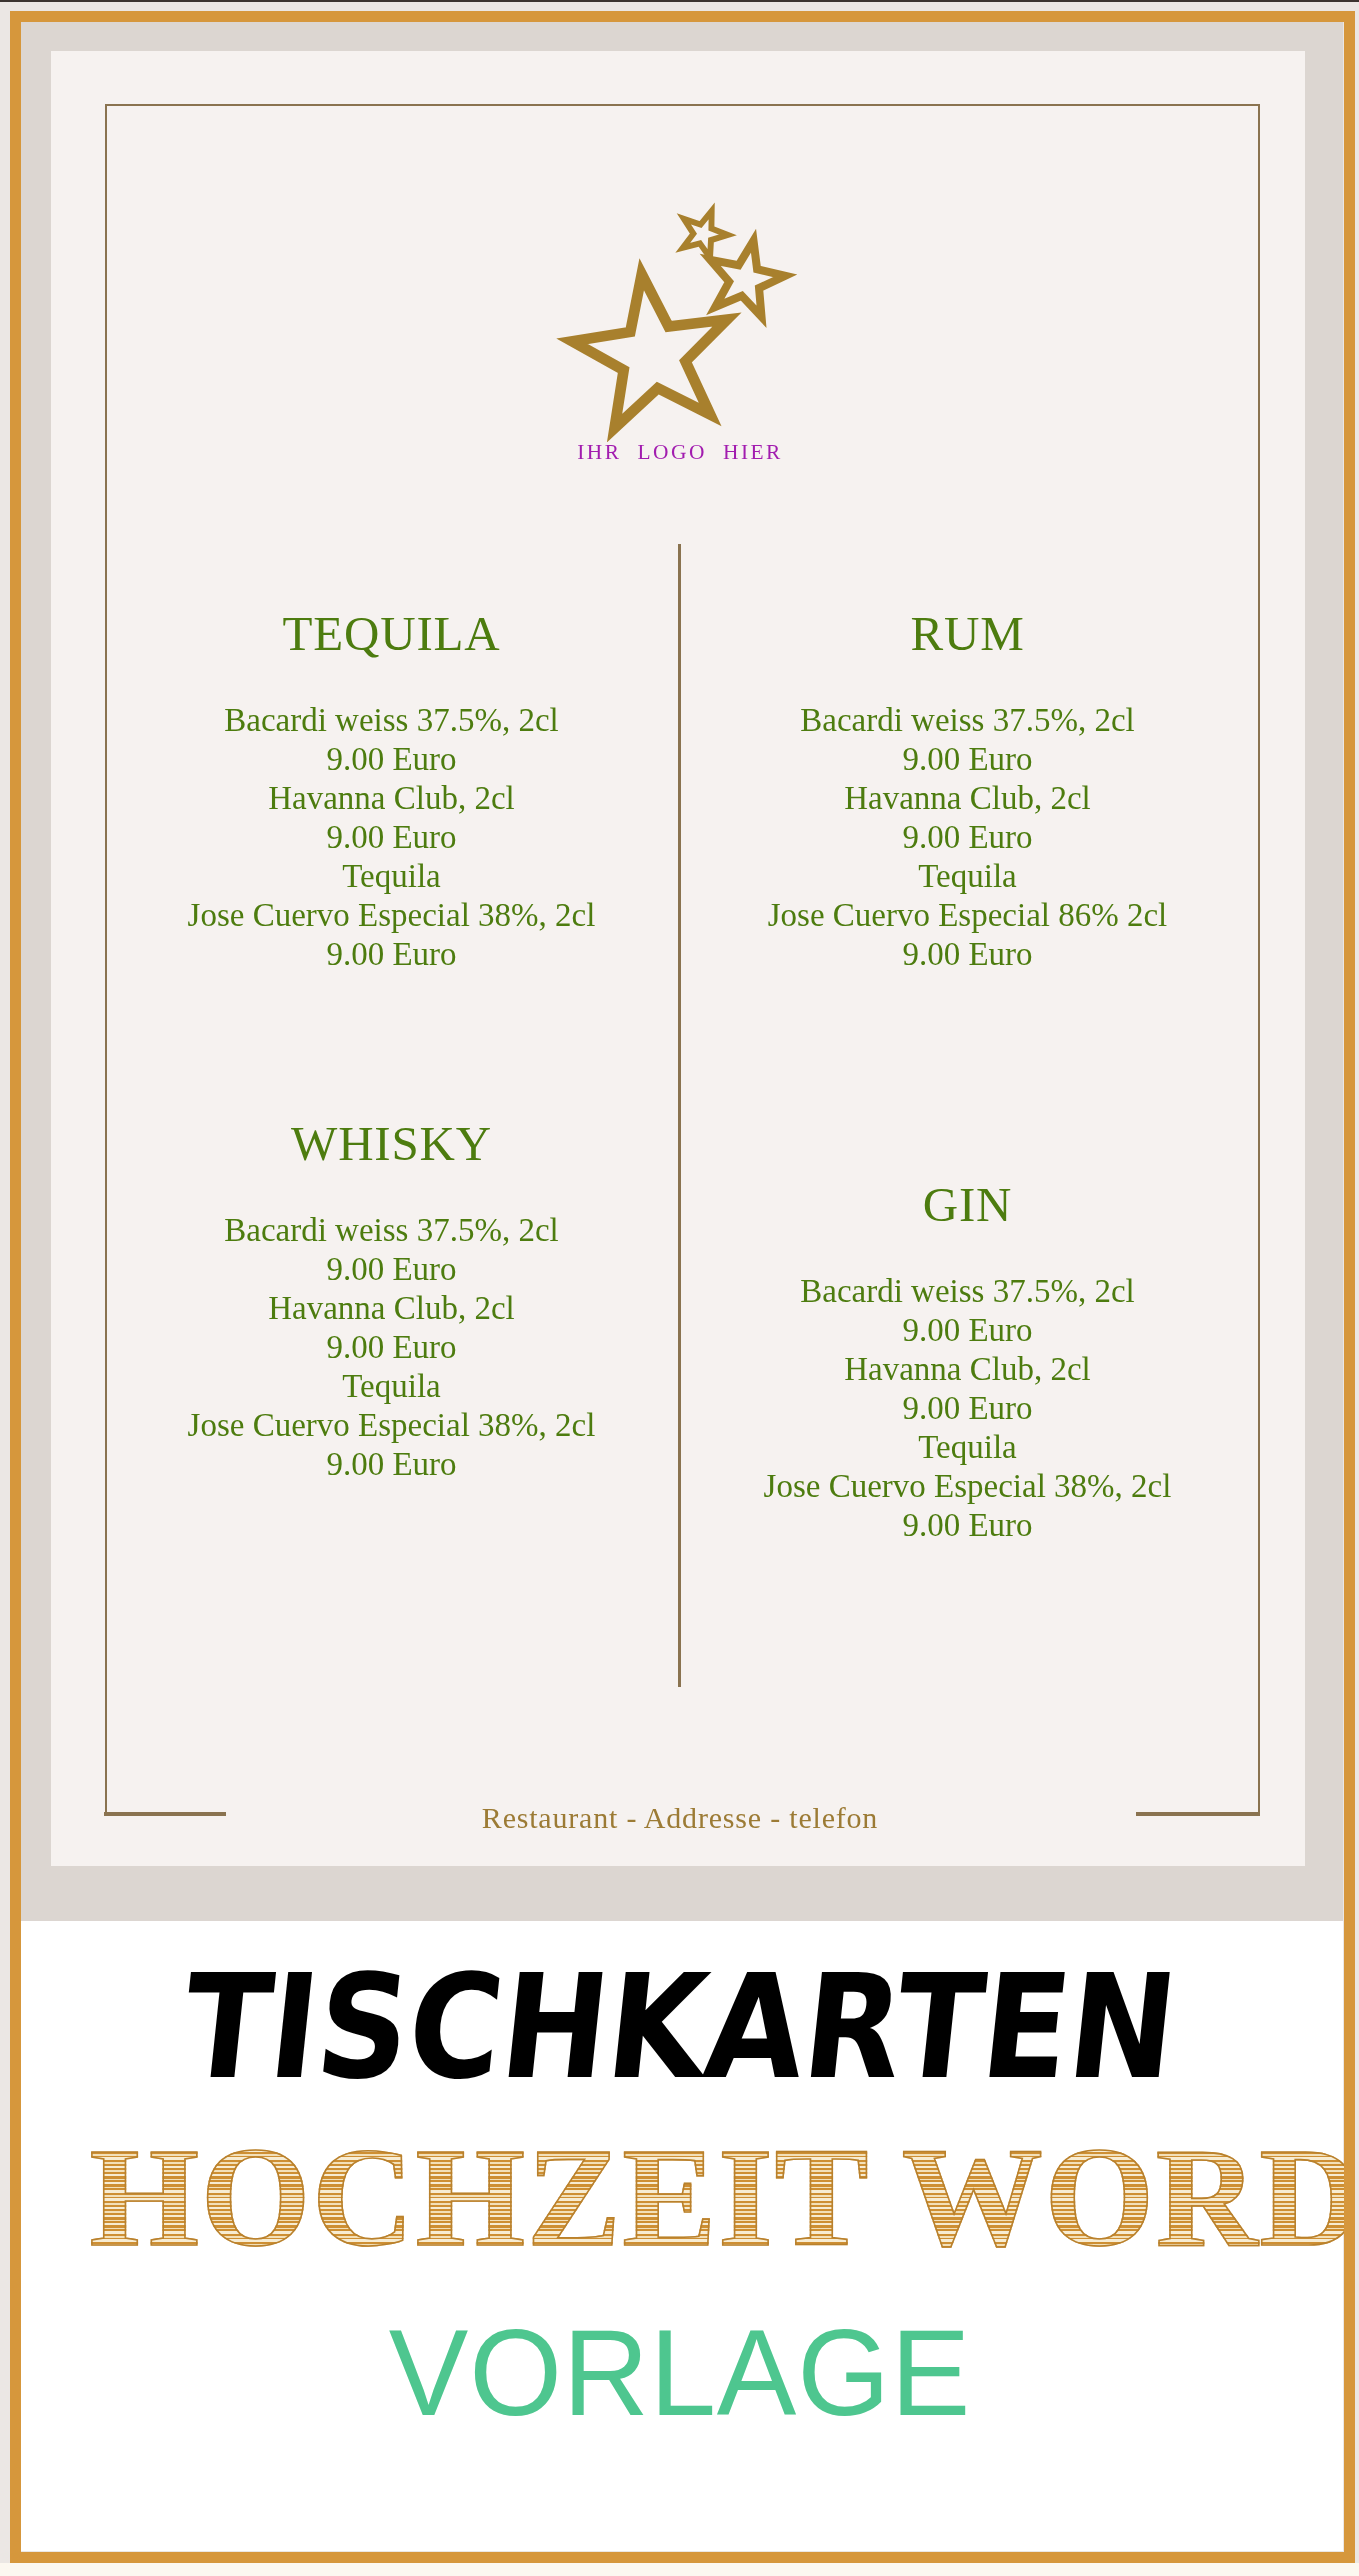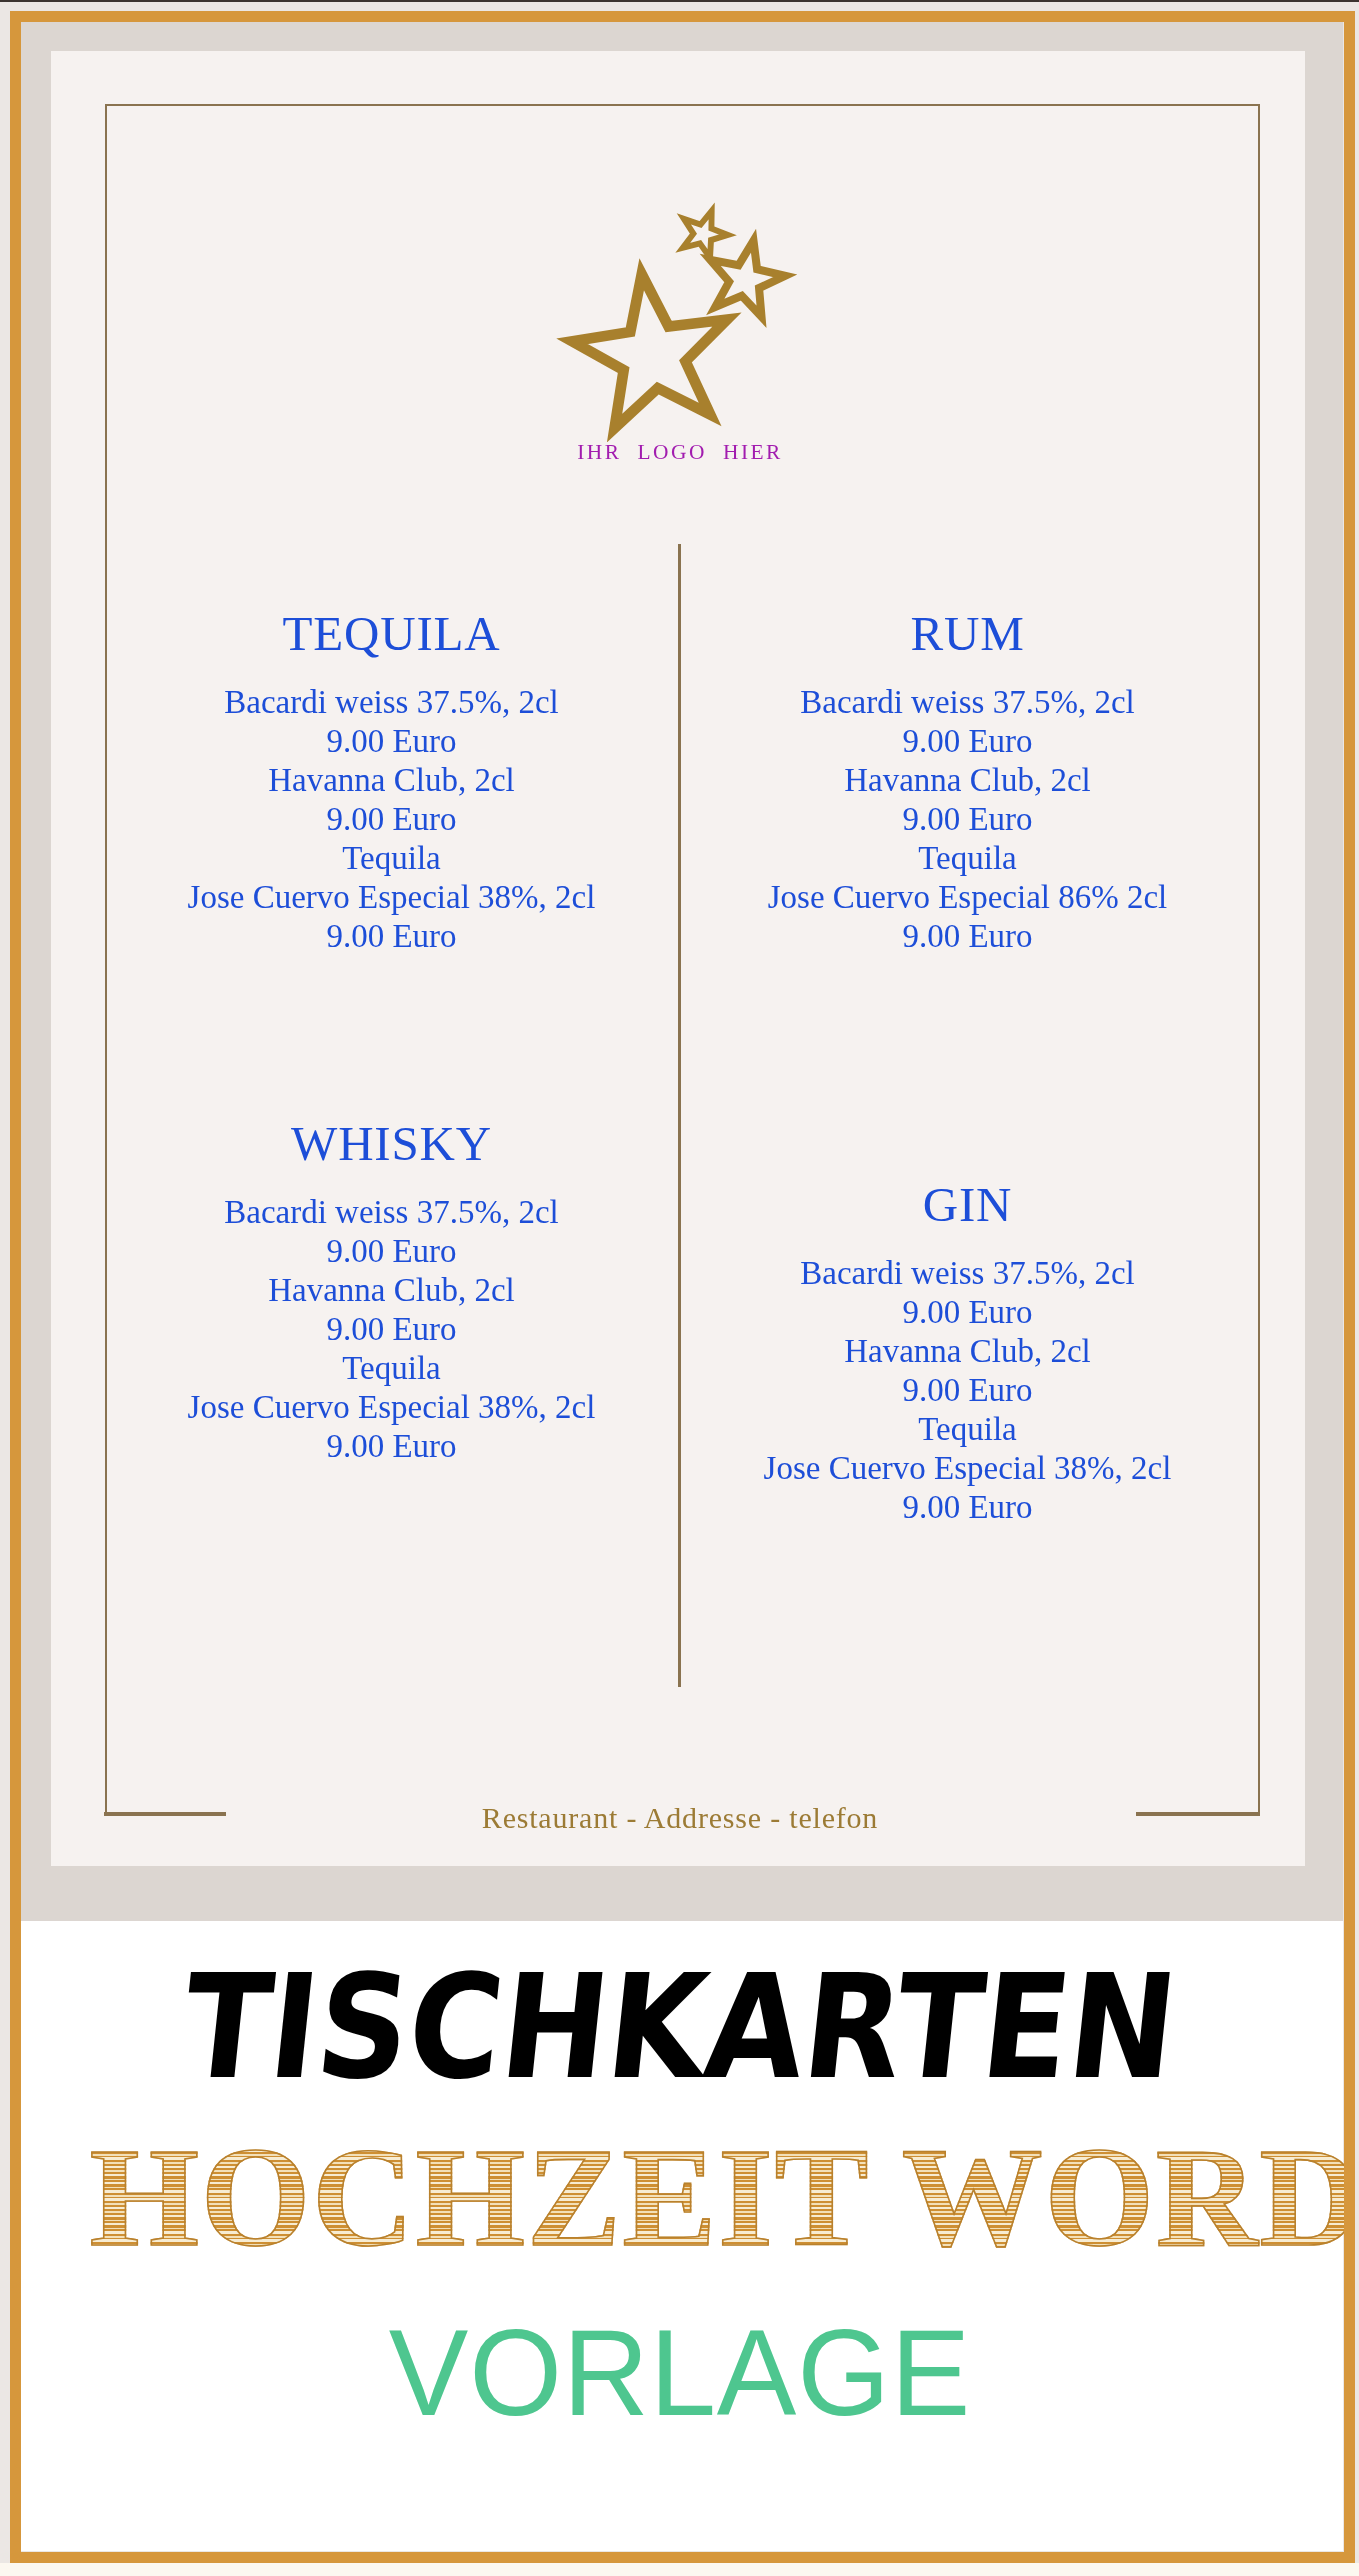--- a/index.html
+++ b/index.html
@@ -28,28 +28,28 @@
   .corner-seg.right{left:1136px;}
   .column-divider{position:absolute;left:678px;top:544px;width:2.5px;height:1143px;background:#8A7350;}
   
   .logo-stars{position:absolute;left:493px;top:187px;width:386px;height:255px;}
   .logo-text{
     position:absolute;left:0;top:439px;width:1360px;text-align:center;
     font-family:"Liberation Serif",serif;font-size:21.4px;line-height:26px;
     letter-spacing:2.5px;word-spacing:8.2px;color:#a21caf;
   }
   
-  .section{position:absolute;width:573px;text-align:center;color:#1d4ed8;}
+  .section{position:absolute;width:573px;text-align:center;color:#4d7c0f;}
   .sec-tequila{left:105px;top:605px;}
   .sec-rum{left:681px;top:605px;}
   .sec-whisky{left:105px;top:1115px;}
   .sec-gin{left:681px;top:1176px;}
   .section .title{font-size:49px;line-height:58px;font-weight:400;letter-spacing:0.8px;}
   .item{font-size:33px;line-height:39px;}
-  .item.first{margin-top:20px;}
+  .item.first{margin-top:38px;}
   
   .footer-line{
     position:absolute;left:0;top:1800px;width:1360px;text-align:center;
     font-size:30px;line-height:36px;color:#9C7B35;letter-spacing:0.8px;
   }
   
   .tischkarten{
     position:absolute;left:0;top:1955px;width:1360px;text-align:center;
     font-family:"DejaVu Sans",sans-serif;font-weight:bold;
     font-size:144px;line-height:144px;color:#000000;white-space:nowrap;

